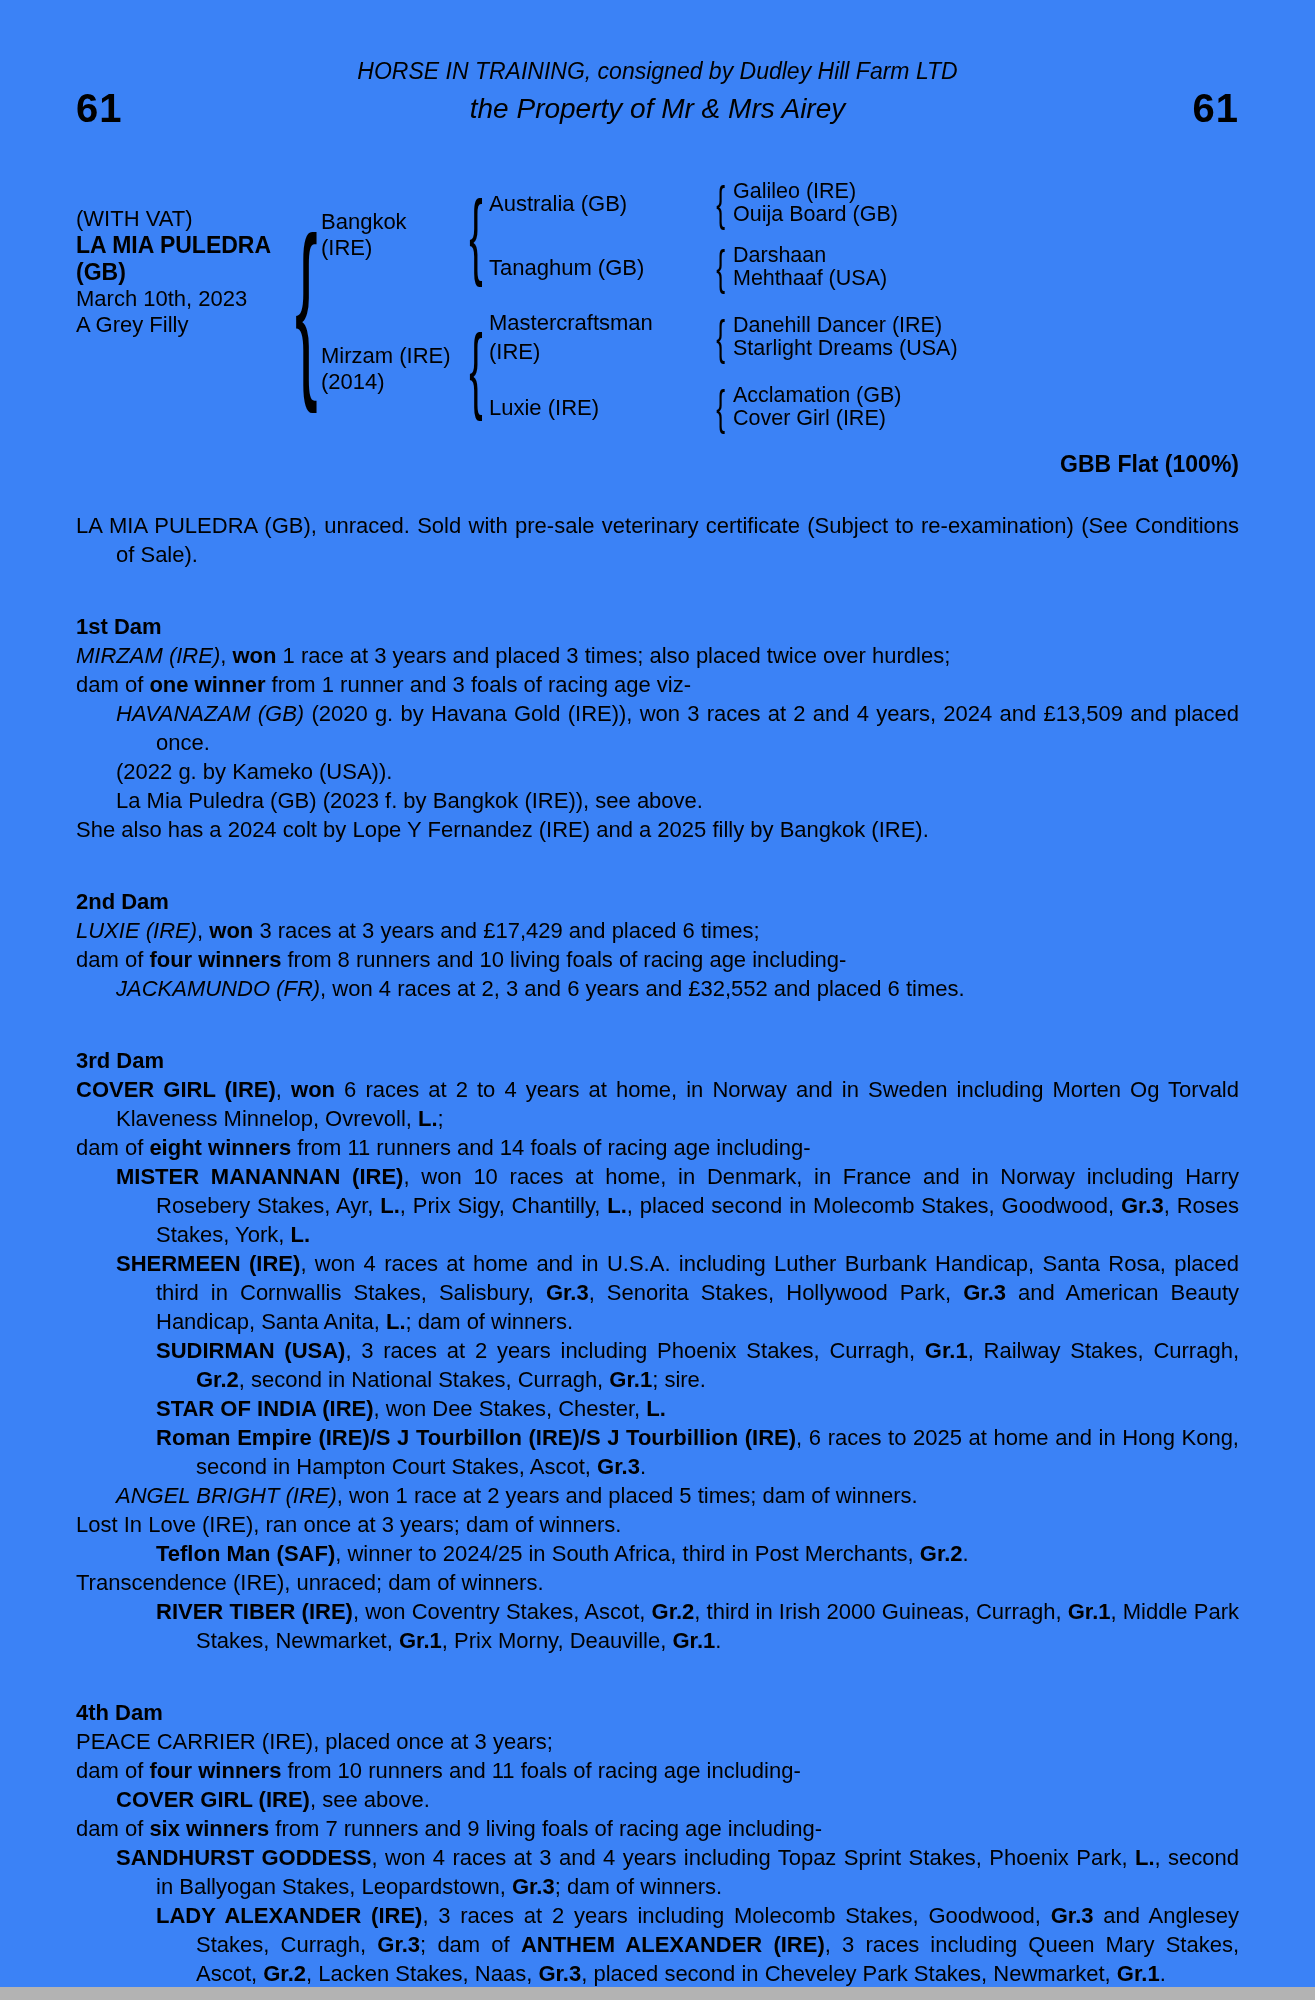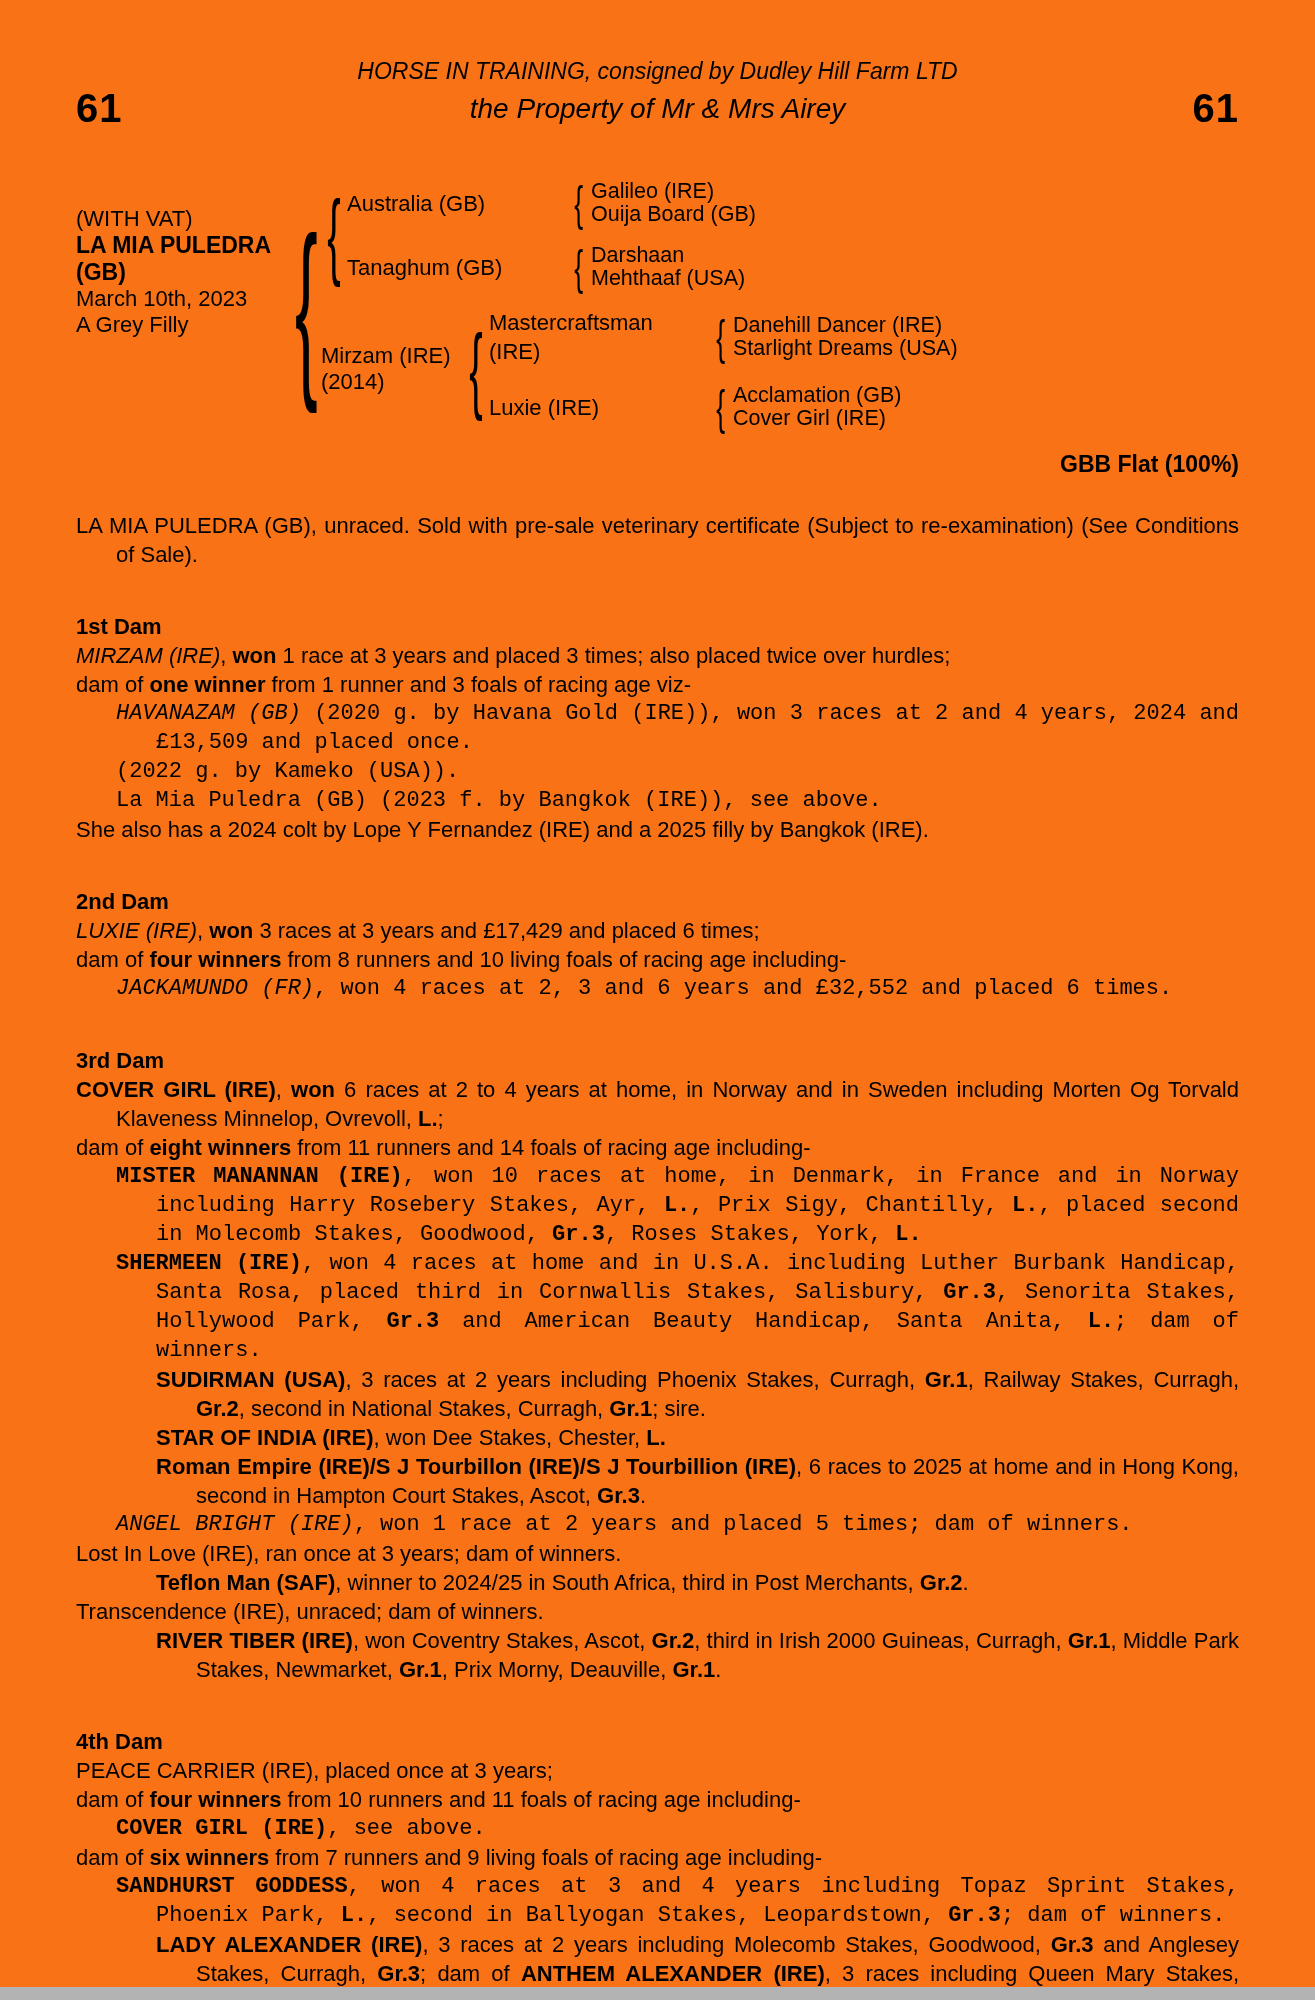--- a/index.html
+++ b/index.html
@@ -1,16 +1,16 @@
 <!DOCTYPE html>
 <html><head>
 <meta charset="utf-8">
 <style>
   html,body{margin:0;padding:0;background:#e8e8e8;}
-  .page{position:relative;width:1315px;height:2000px;background:#f97316;color:#000;
+  .page{position:relative;width:1315px;height:2000px;background:#3b82f6;color:#000;
         font-family:"Liberation Sans", sans-serif;font-size:22px;line-height:29px;
         overflow:hidden;margin:0 auto;}
   .content{padding:58px 76px 0 76px;}
 
   
   .hdr1{text-align:center;font-style:italic;font-size:23px;line-height:26px;}
   .hdr-row{position:relative;margin-top:6px;height:44px;}
   .hdr2{text-align:center;font-style:italic;font-size:28px;line-height:26px;padding-top:6px;}
   .lot{position:absolute;top:-2px;font-size:40px;font-weight:bold;line-height:1;letter-spacing:1px;}
   .lot.left{left:0;}
@@ -36,21 +36,21 @@
   .gname{width:220px;display:flex;align-items:center;}
   .ggcol{display:flex;flex-direction:column;justify-content:center;line-height:23px;font-size:21.5px;}
 
   .scheme{text-align:right;font-weight:bold;font-size:23px;margin-top:20px;}
 
   
   .bodytext{margin-top:32px;}
   .blk{text-align:justify;}
   .blk.heading{font-weight:bold;text-align:left;margin-top:43px;}
   .blk.gap{margin-top:29px;}
-  .ind1{padding-left:40px;font-family:Liberation Mono, monospace;}
+  .ind1{padding-left:40px;}
   .ind2{padding-left:80px;}
   .hang.ind0{padding-left:40px;text-indent:-40px;}
   .hang.ind1{padding-left:80px;text-indent:-40px;}
   .hang.ind2{padding-left:120px;text-indent:-40px;}
   span.b{font-weight:bold;}
   span.i{font-style:italic;}
 
   .page-edge{position:absolute;left:0;bottom:0;width:1315px;height:13px;background:#b3b3b3;}
 </style>
 </head>
@@ -72,20 +72,23 @@
         <div class="nm">LA MIA PULEDRA (GB)</div>
         <div>March 10th, 2023</div>
         <div>A Grey Filly</div>
       </div>
       <div class="br br1">
         <span class="brace">{</span>
       </div>
       <div class="parents">
 
         <div class="pgroup">
+          <div class="pname">
+            <div>Bangkok (IRE)</div>
+          </div>
           <div class="br br2">
             <span class="brace">{</span>
           </div>
           <div class="gcol">
             <div class="gunit">
               <div class="gname">Australia (GB)</div>
               <div class="br br3">
                 <span class="brace">{</span>
               </div>
               <div class="ggcol">

